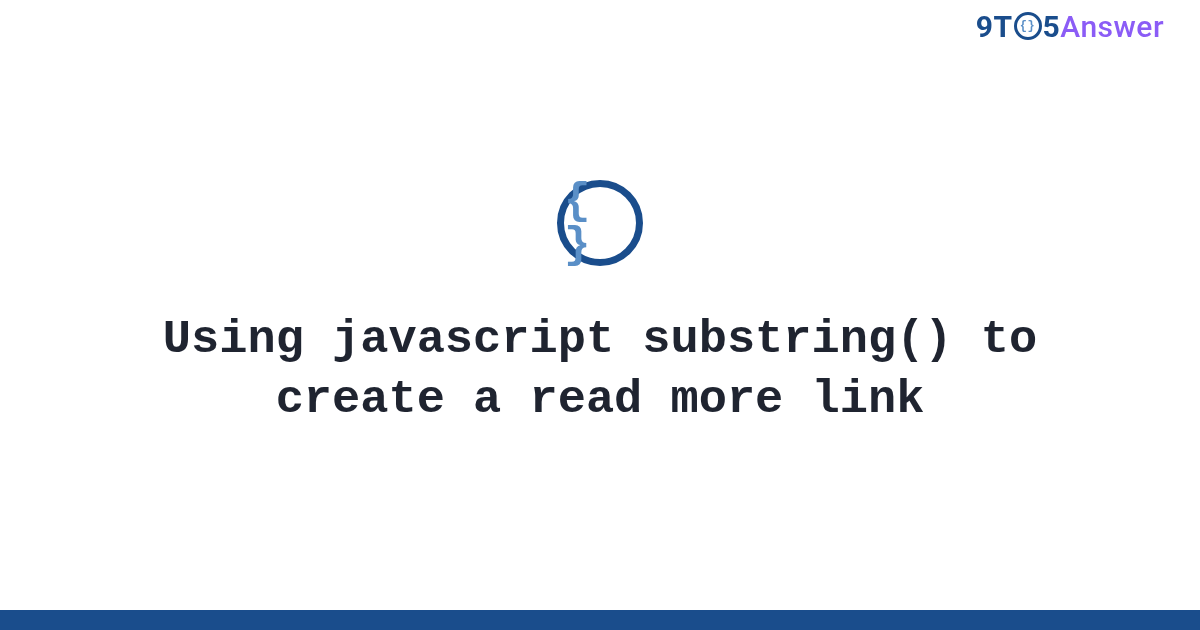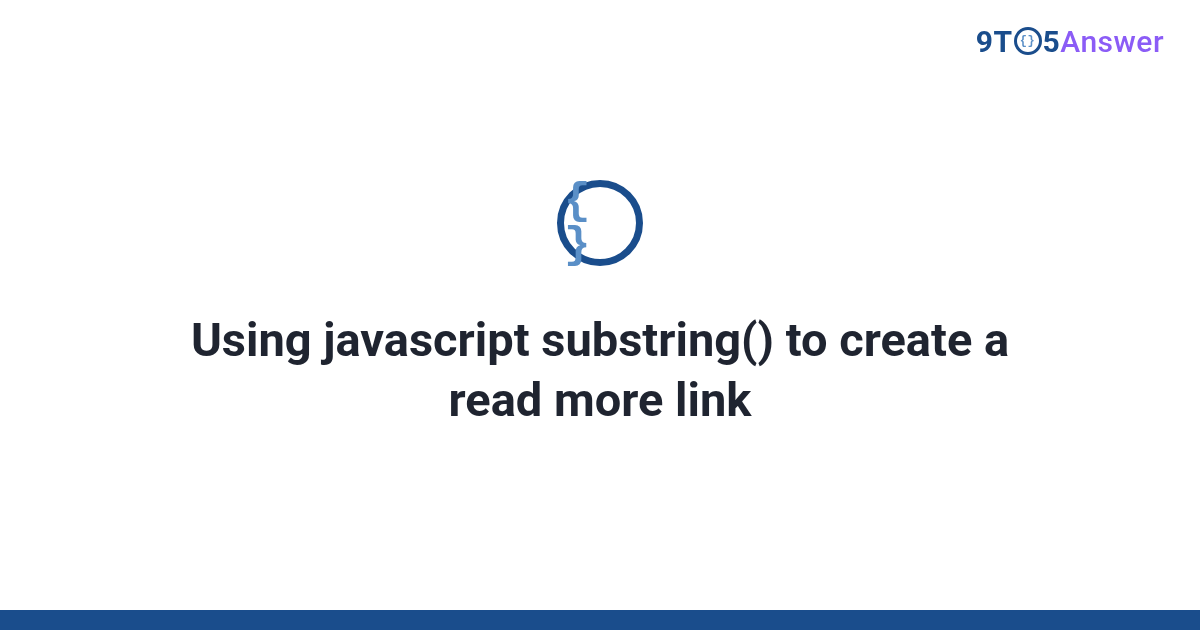--- a/index.html
+++ b/index.html
@@ -10,21 +10,21 @@
     body {
       width: 1200px;
       height: 630px;
       background: #ffffff;
       font-family: -apple-system, BlinkMacSystemFont, "Segoe UI", Roboto, Helvetica, Arial, sans-serif;
       position: relative;
       overflow: hidden;
     }
     .logo-wrap {
       position: absolute;
-      top: 24px;
+      top: 9px;
       right: 36px;
       display: flex;
       align-items: center;
       font-weight: 600;
       font-size: 30px;
       letter-spacing: 0.5px;
     }
     .logo-9t {
       color: #1a4d8c;
       font-weight: 700;
@@ -85,20 +85,21 @@
       line-height: 1;
       letter-spacing: -2px;
     }
     .title {
       font-size: 47px;
       font-weight: 700;
       color: #1f2430;
       text-align: center;
       max-width: 900px;
       line-height: 1.28;
+      font-family: Liberation Mono, monospace;
     }
     .bottom-bar {
       position: absolute;
       bottom: 0;
       left: 0;
       width: 100%;
       height: 20px;
       background: #1a4d8c;
     }
   </style>

